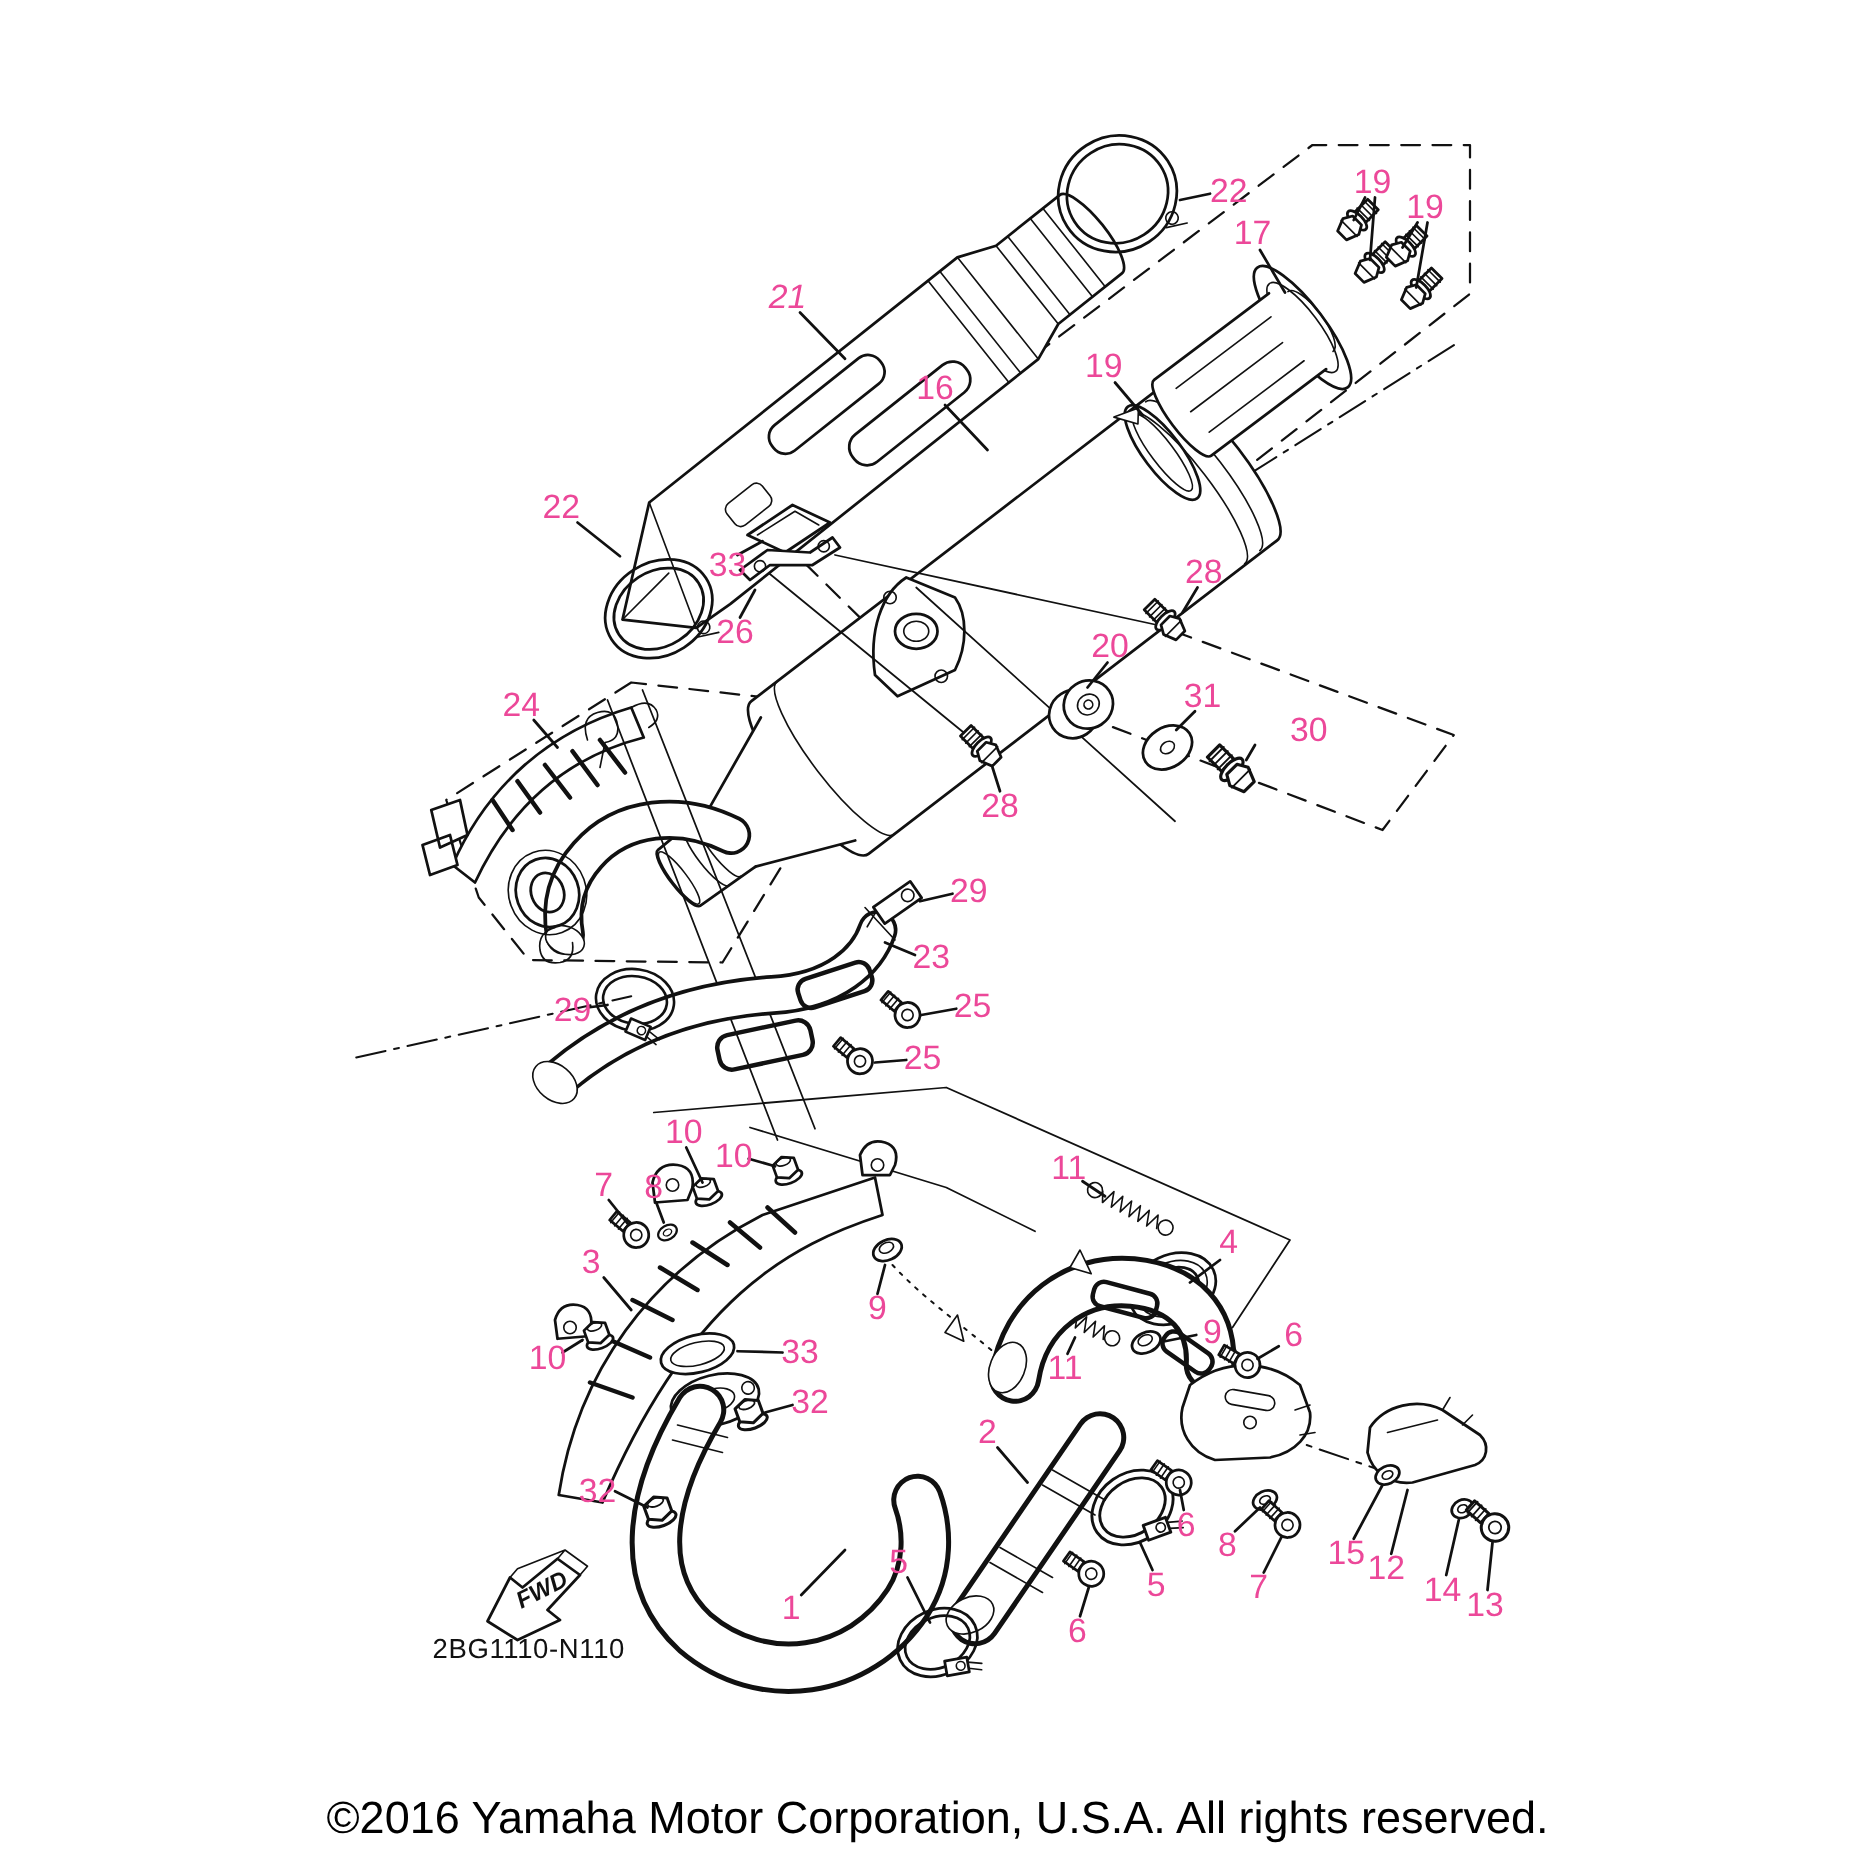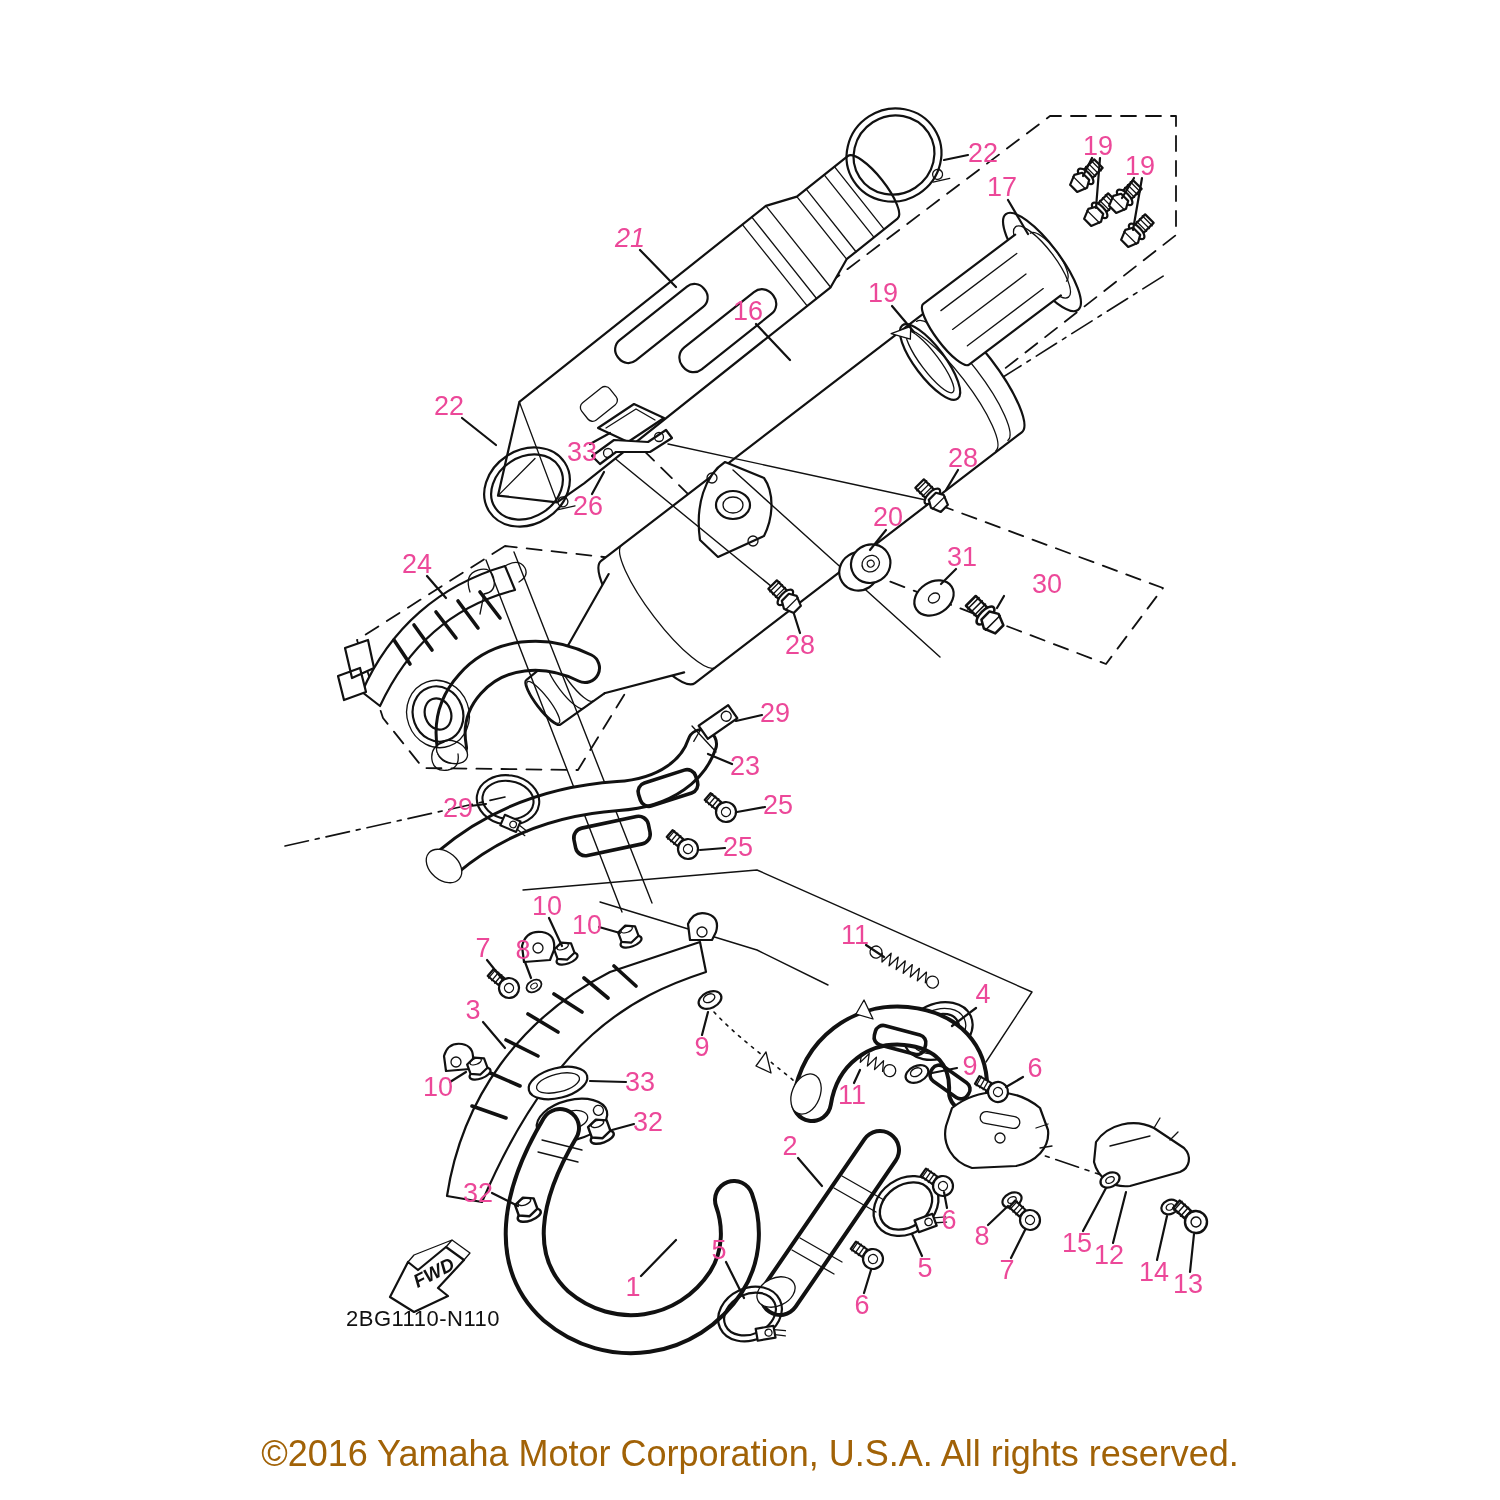--- a/index.html
+++ b/index.html
@@ -29,21 +29,21 @@
     position:absolute; left:346px; top:1306px;
     font-size:22px; letter-spacing:0.5px; color:#111;
   }
   .fwd-text {
     position:absolute; left:404px; top:1262px; width:60px;
     font-size:19px; font-weight:bold; font-style:italic;
     transform:rotate(-27deg); color:#111; text-align:center;
   }
   .copyright {
     position:absolute; left:0; top:1433px; width:1500px;
-    text-align:center; font-size:36px; color:#a16207;
+    text-align:center; font-size:36px; color:#000000;
   }
 </style>
 </head>
 <body>
 
 <div class="stage">
 
   <svg class="art" width="1500" height="1500" viewBox="0 0 1500 1500">
     <defs>
       <g id="g-bolt">

